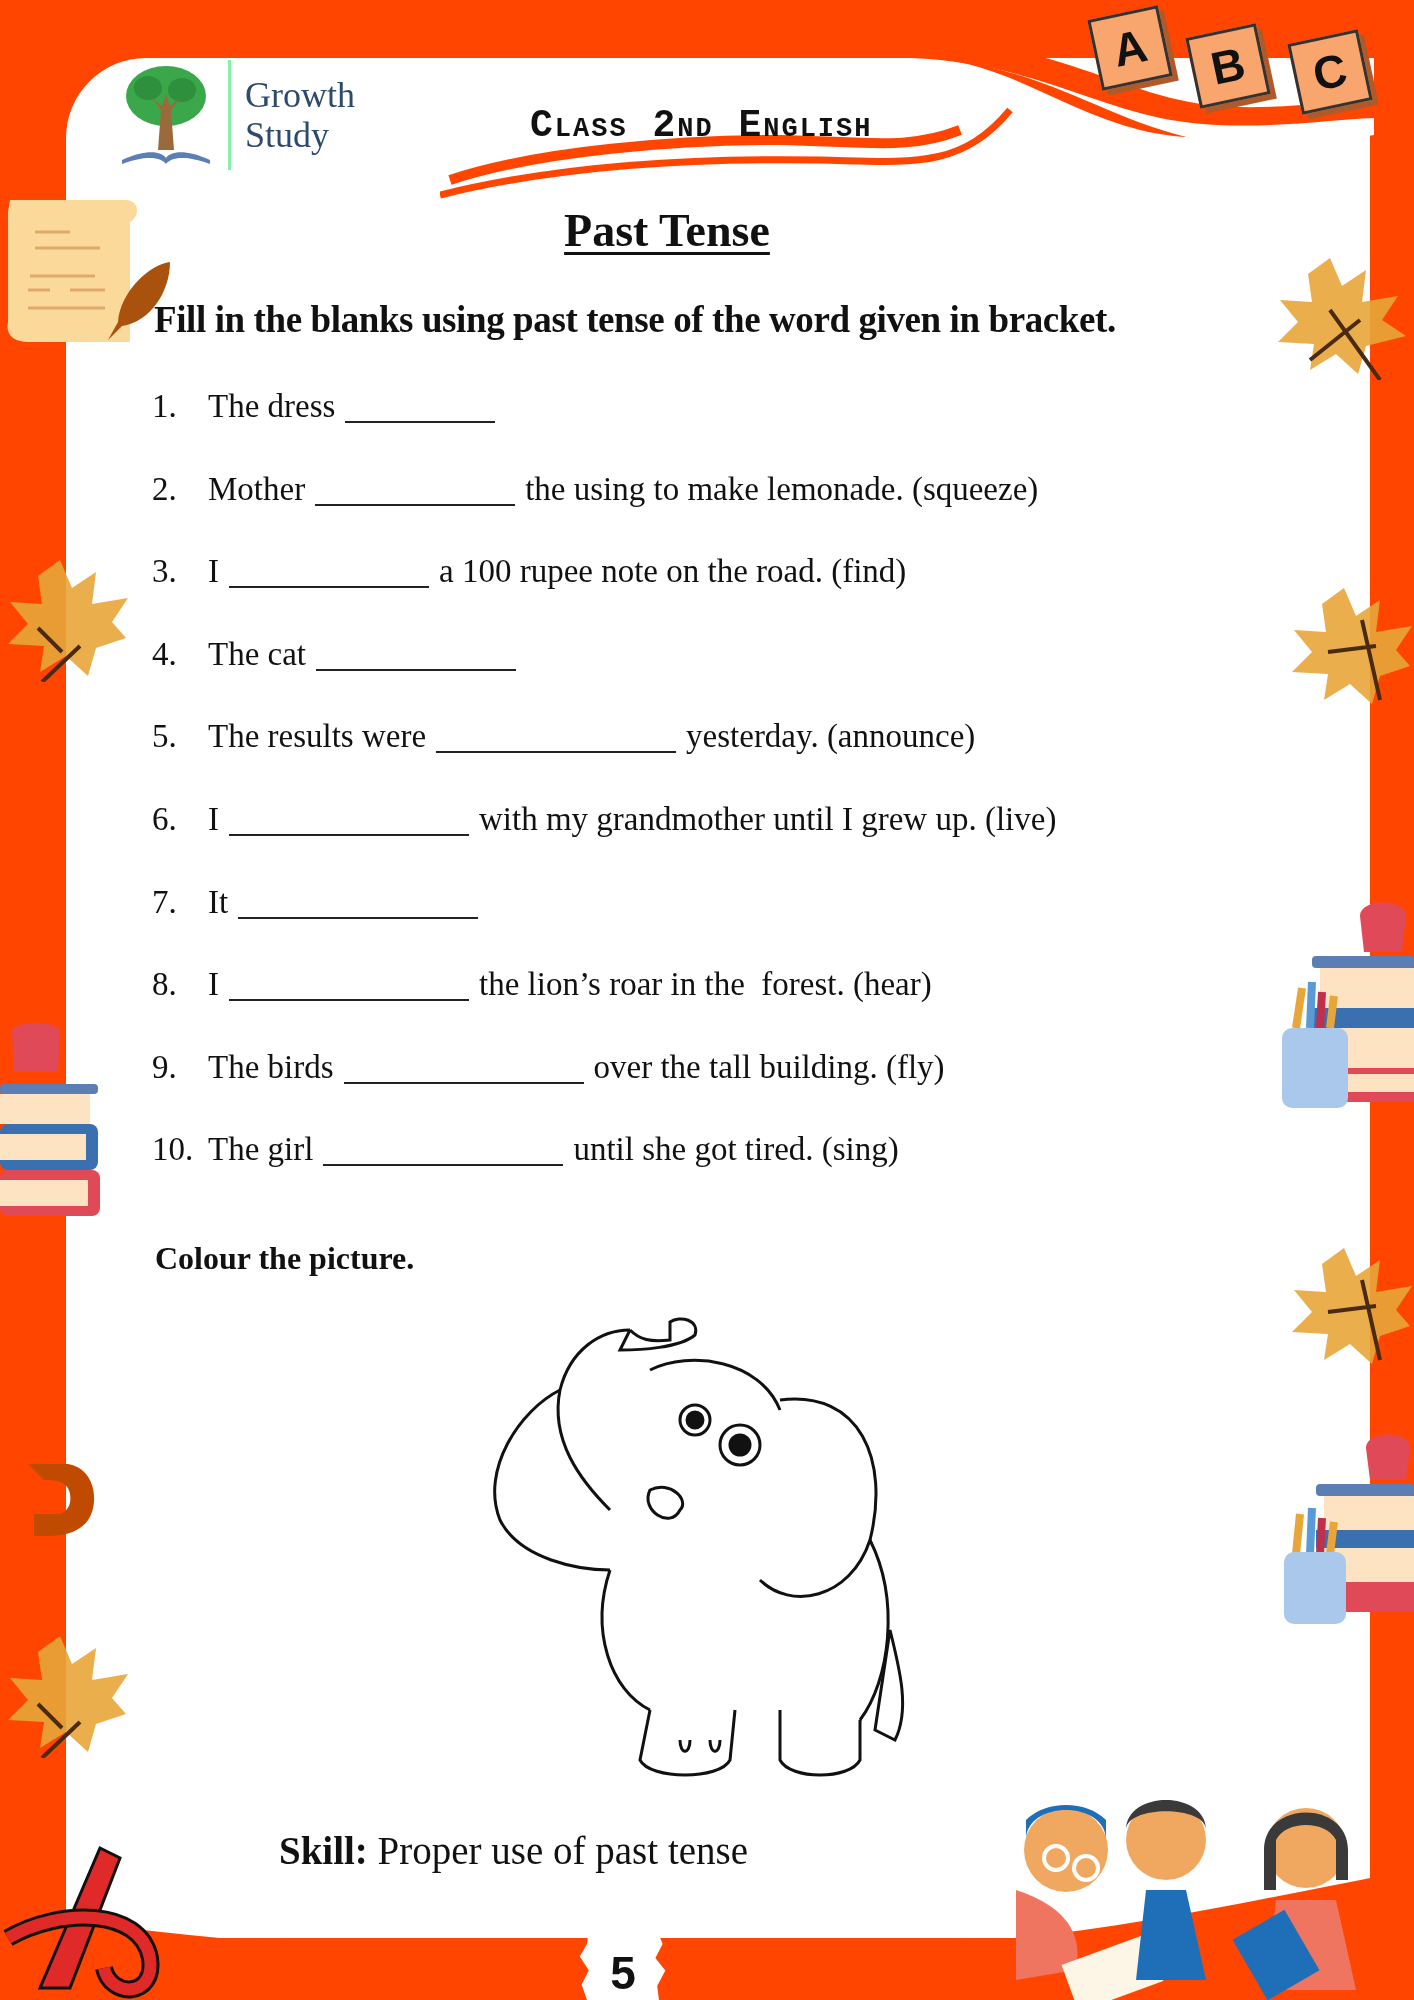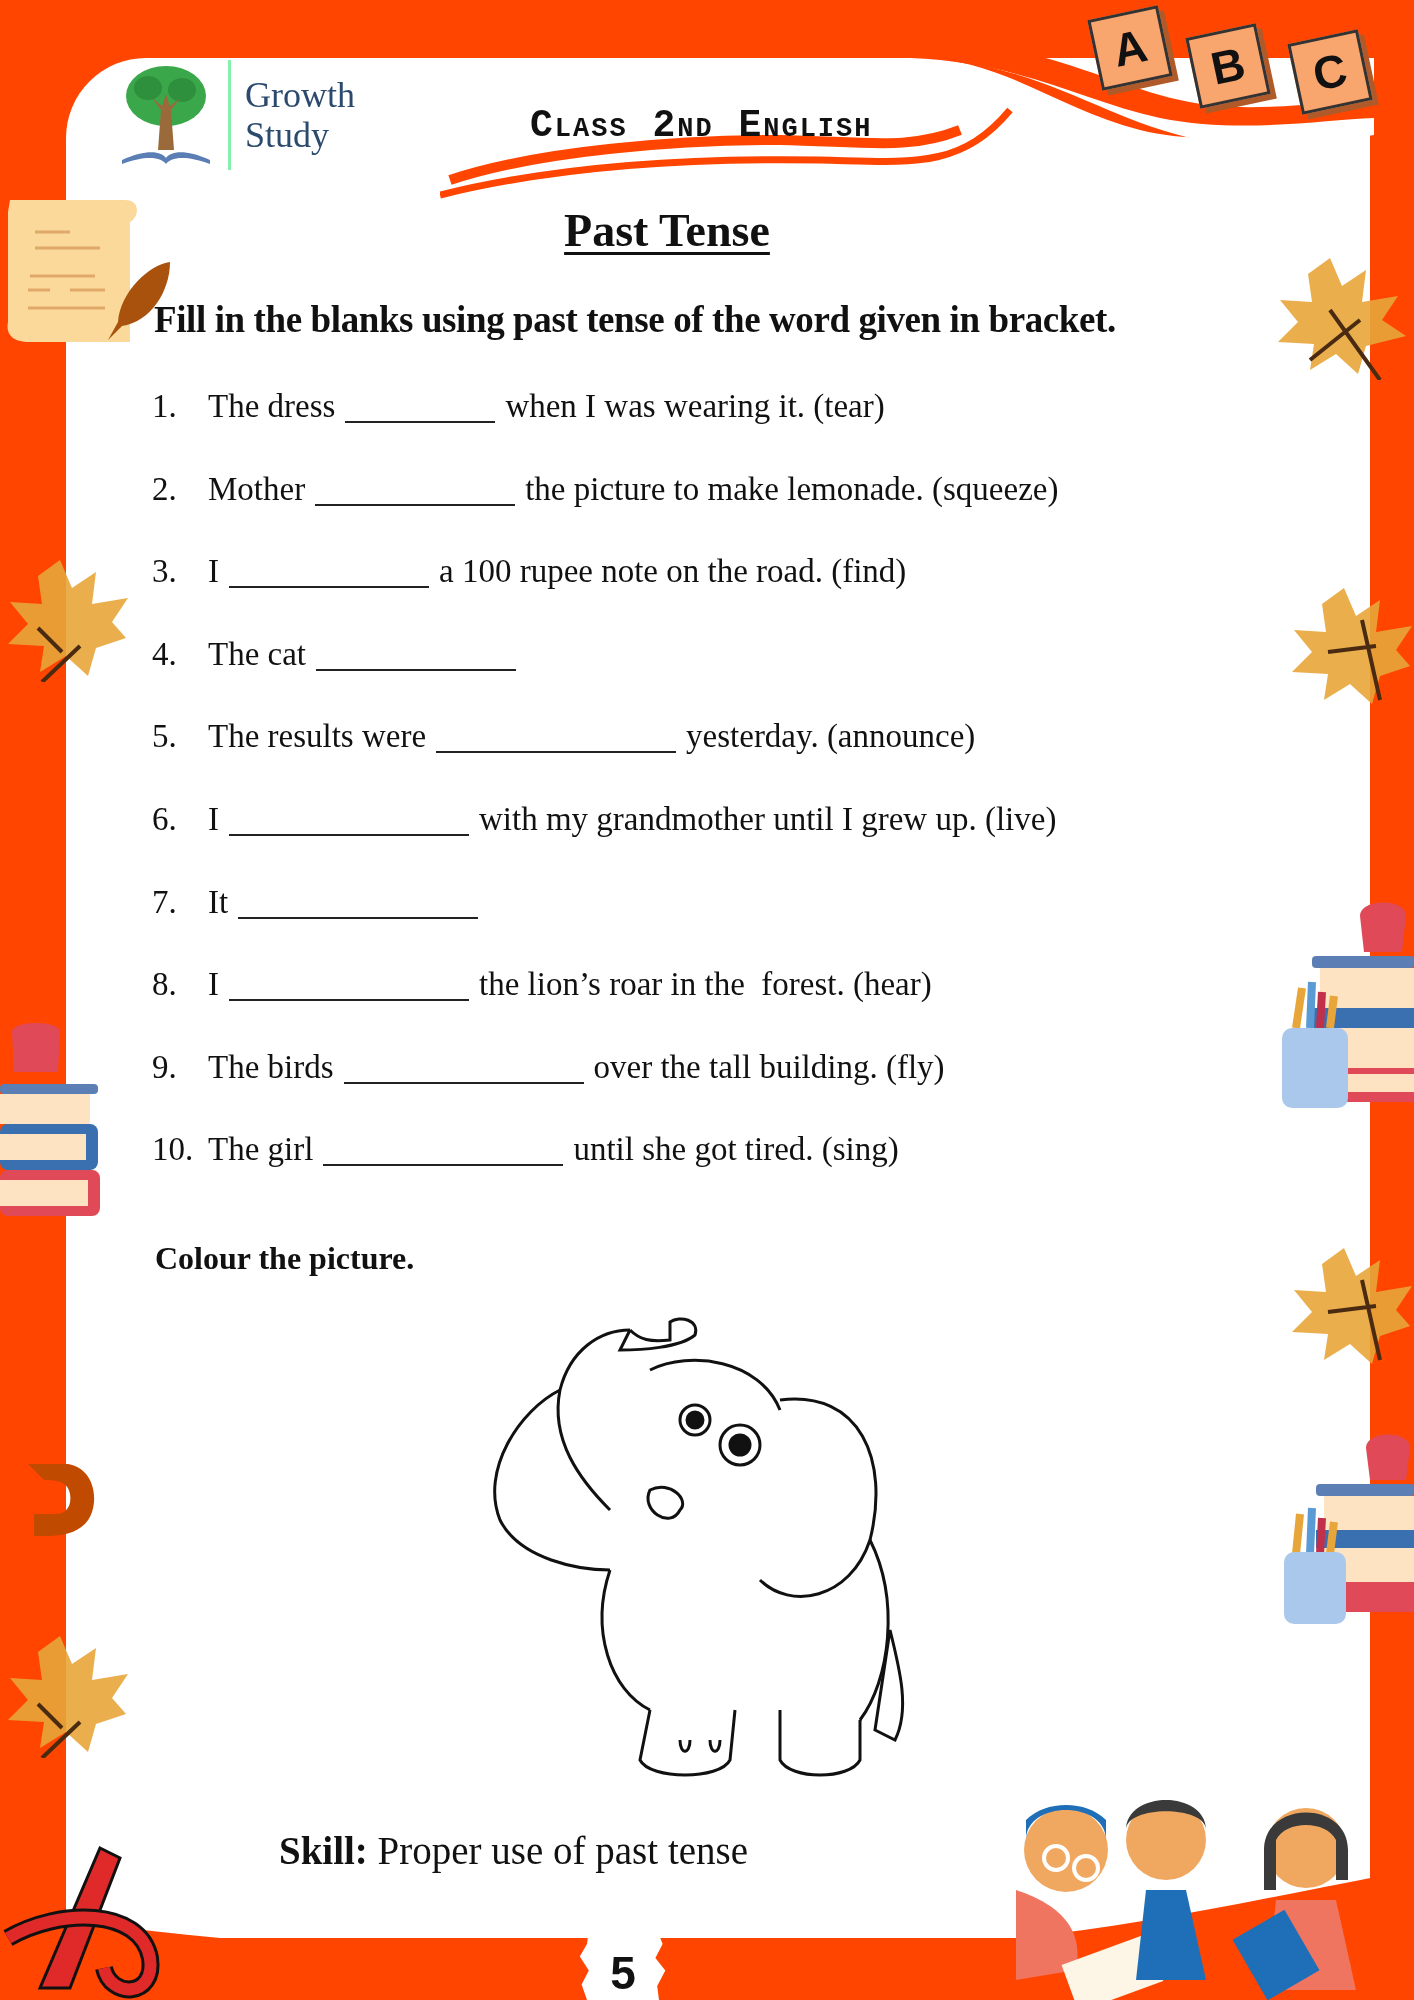--- a/index.html
+++ b/index.html
@@ -135,22 +135,22 @@
 </svg>
 
 <svg class="deco" style="left:28px;top:1464px;" width="70" height="74" viewBox="0 0 70 74">
   <path d="M0,0 L40,0 C64,4 70,30 64,48 C58,66 40,72 20,72 L6,72 L6,50 L28,50 C38,50 44,42 42,30 C40,18 30,16 16,16 Z" fill="#c04a00"></path>
 </svg>
 
 <div class="title"><span>Past Tense</span></div>
 <div class="instruction">Fill in the blanks using past tense of the word given in bracket.</div>
 
 <ul class="questions">
-  <li class="q"><span class="num">1.</span><span>The dress</span><span class="blank" style="width:150px"></span><span>when I was wearing it. (tear)</span></li>
-  <li class="q"><span class="num">2.</span><span>Mother</span><span class="blank" style="width:200px"></span><span>the picture to make lemonade. (squeeze)</span></li>
+  <li class="q"><span class="num">1.</span><span>The dress</span><span class="blank" style="width:150px"></span></li>
+  <li class="q"><span class="num">2.</span><span>Mother</span><span class="blank" style="width:200px"></span><span>the using to make lemonade. (squeeze)</span></li>
   <li class="q"><span class="num">3.</span><span>I</span><span class="blank" style="width:200px"></span><span>a 100 rupee note on the road. (find)</span></li>
   <li class="q"><span class="num">4.</span><span>The cat</span><span class="blank" style="width:200px"></span></li>
   <li class="q"><span class="num">5.</span><span>The results were</span><span class="blank" style="width:240px"></span><span>yesterday. (announce)</span></li>
   <li class="q"><span class="num">6.</span><span>I</span><span class="blank" style="width:240px"></span><span>with my grandmother until I grew up. (live)</span></li>
   <li class="q"><span class="num">7.</span><span>It</span><span class="blank" style="width:240px"></span></li>
   <li class="q"><span class="num">8.</span><span>I</span><span class="blank" style="width:240px"></span><span>the lion’s roar in the  forest. (hear)</span></li>
   <li class="q"><span class="num">9.</span><span>The birds</span><span class="blank" style="width:240px"></span><span>over the tall building. (fly)</span></li>
   <li class="q"><span class="num">10.</span><span>The girl</span><span class="blank" style="width:240px"></span><span>until she got tired. (sing)</span></li>
 </ul>
 

